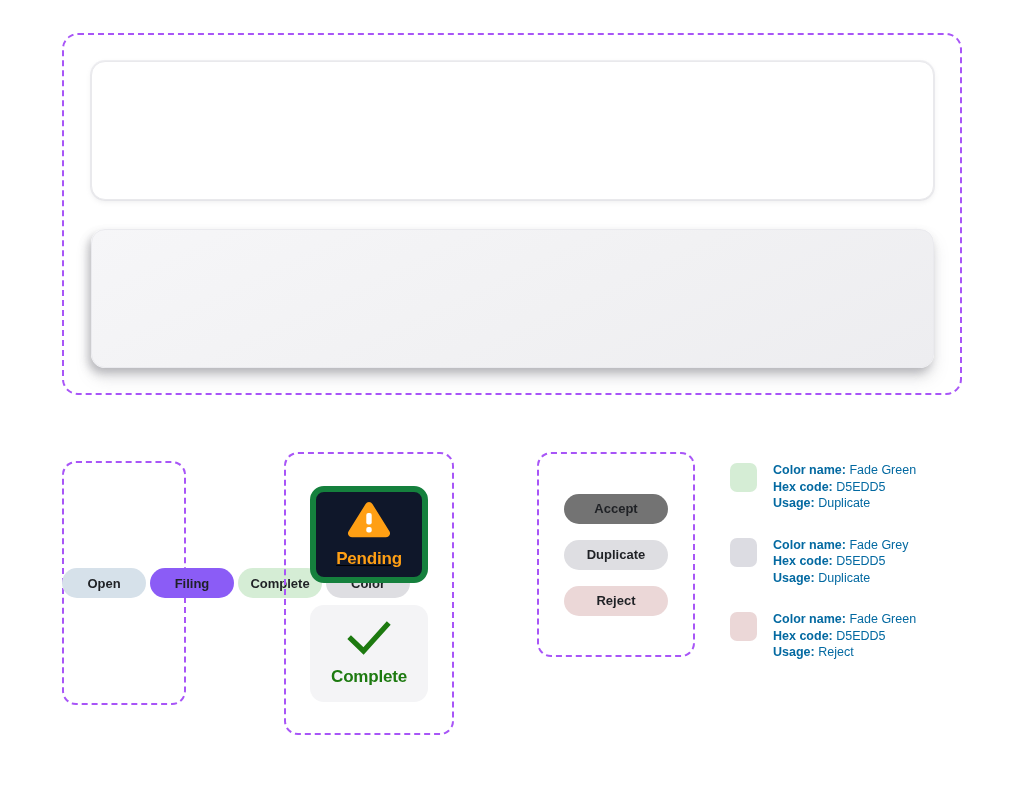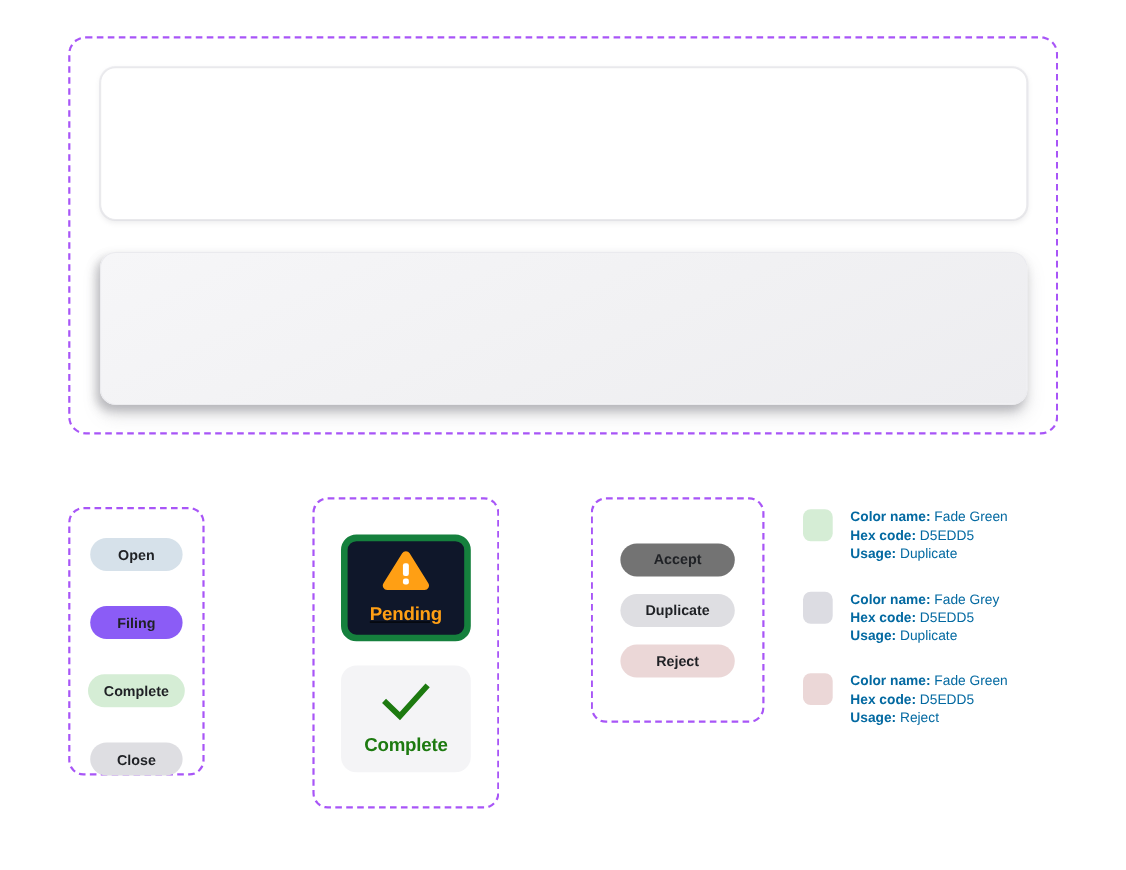--- a/index.html
+++ b/index.html
@@ -71,24 +71,23 @@
     height: 244px;
   }
 
   .pill-stack {
     position: absolute;
     left: 62px;
     top: 461px;
     width: 124px;
     height: 244px;
     display: flex;
-    flex-direction: column;
-    align-items: center;
-    justify-content: flex-end;
-    gap: 32px;
+    align-items: center;
+    justify-content: space-between;
+    gap: 4px;
   }
 
   .pill {
     min-width: 84px;
     height: 30px;
     padding: 0 14px;
     border-radius: 15px;
     display: flex;
     align-items: center;
     justify-content: center;
@@ -233,21 +232,21 @@
     <div class="pill" style="background:#D6E1EA;">
       <span>Open</span>
     </div>
     <div class="pill" style="background:#8b5cf6;">
       <span>Filing</span>
     </div>
     <div class="pill" style="background:#D5EDD5;">
       <span>Complete</span>
     </div>
     <div class="pill" style="background:#DEDEE2;">
-      <span>Close</span>
+      <span>Color</span>
     </div>
   </div>
 
   <div class="dashed-frame" id="state-frame"></div>
 
   <div class="state-stack">
 
     <div class="state-card" id="state-card-pending">
       <span class="state-icon">
         <svg width="46" height="41" viewBox="0 0 46 41" aria-hidden="true">

